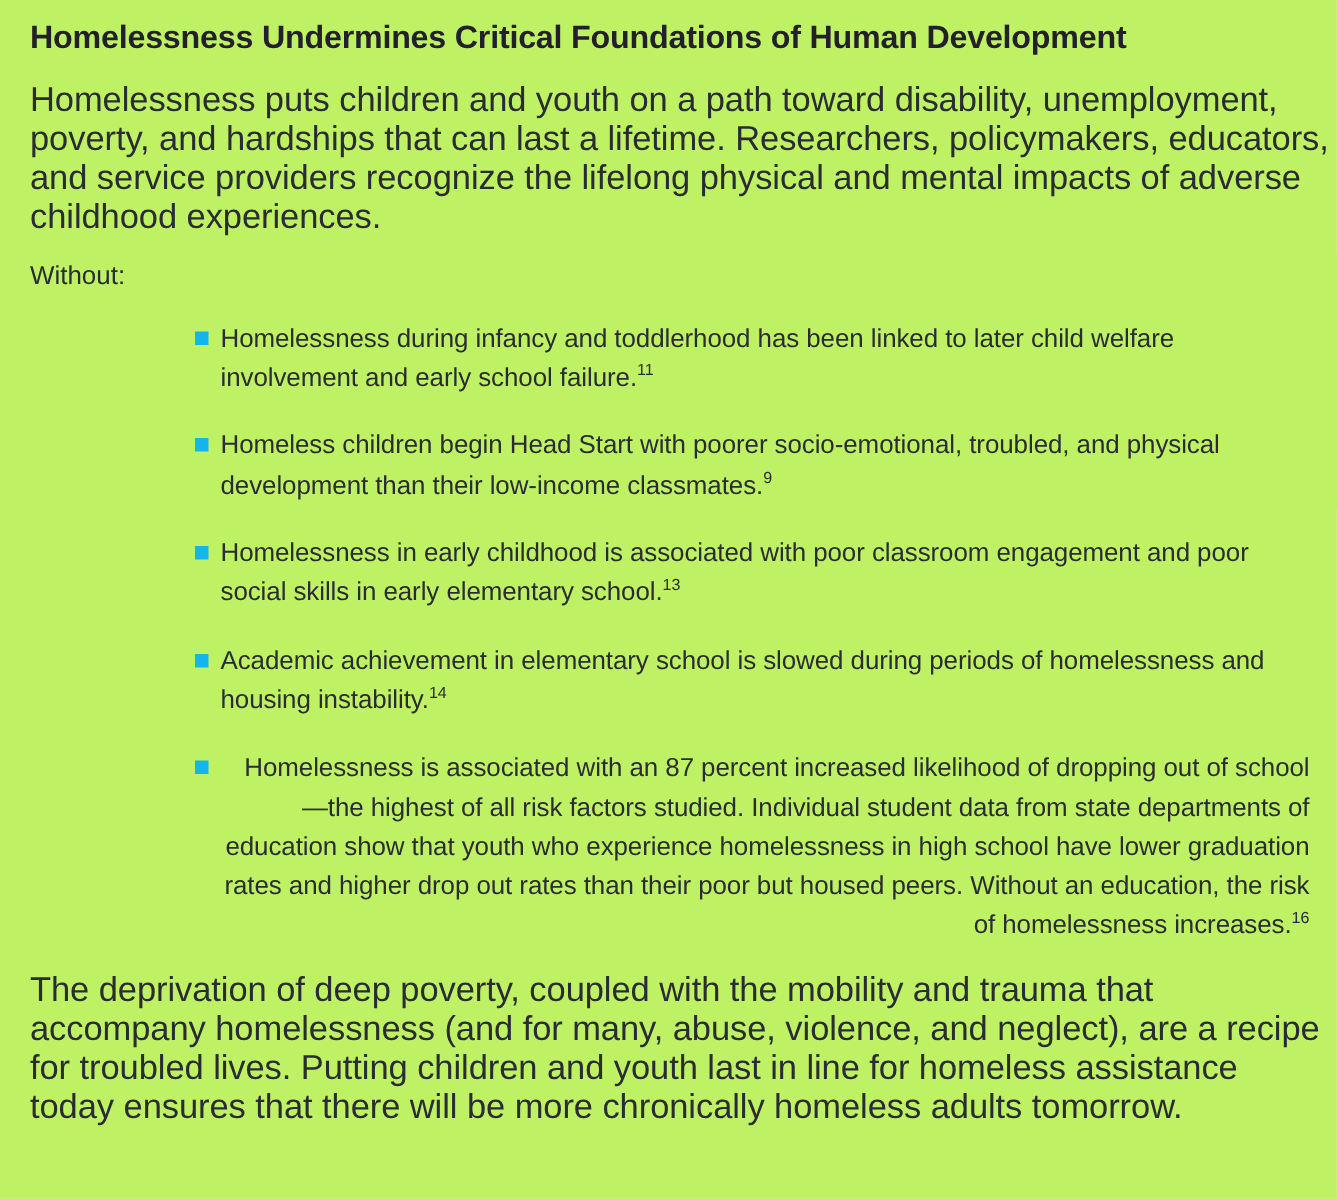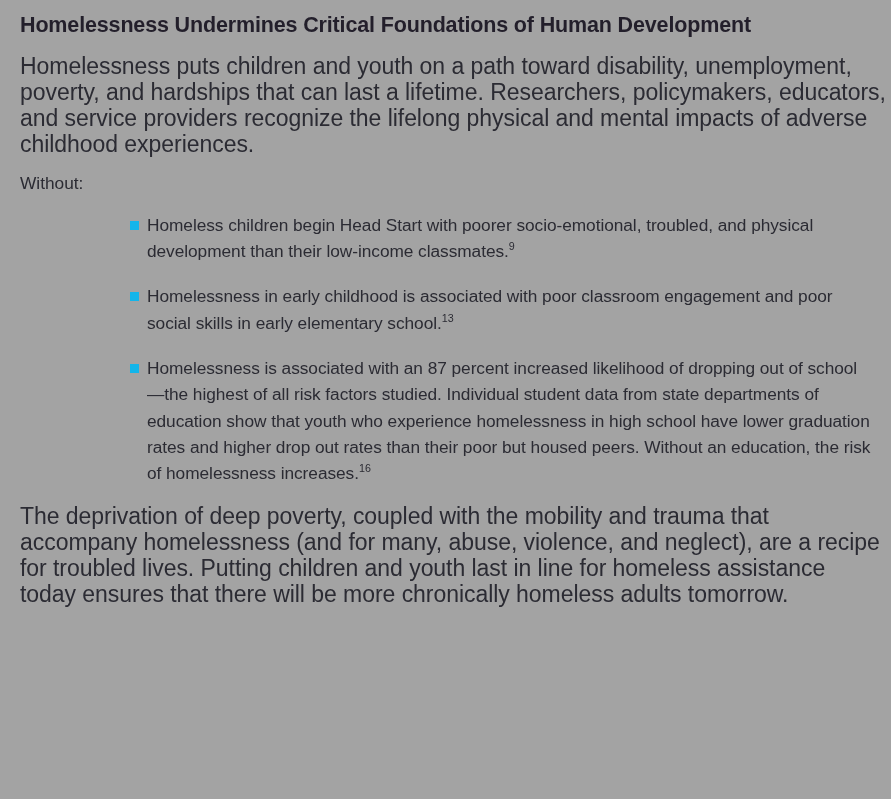--- a/index.html
+++ b/index.html
@@ -10,21 +10,21 @@
     width: 891px;
     height: 799px;
     background: #fcefa8;
     font-family: "Liberation Sans", sans-serif;
     color: #2b2b33;
     overflow: hidden;
   }
   .page {
     width: 891px;
     height: 799px;
-    background: #a3a3a3;
+    background: #bef264;
     box-sizing: border-box;
     padding: 12px 18px 0 20px;
     position: relative;
   }
   .doc-title {
     font-size: 21.5px;
     font-weight: bold;
     letter-spacing: -0.15px;
     color: #231f2b;
     line-height: 1.25;
@@ -58,20 +58,21 @@
     padding-left: 17px;
     margin-bottom: 19px;
     font-size: 17.3px;
     line-height: 26.3px;
     color: #2b2b33;
     letter-spacing: -0.05px;
     max-width: 745px;
   }
   .bullet-item:last-child {
     margin-bottom: 0;
+    text-align: right;
   }
   .bullet-marker {
     position: absolute;
     left: 0;
     top: 9px;
     width: 9px;
     height: 9px;
     background: #13b5ea;
     display: block;
   }
@@ -93,24 +94,30 @@
 <div class="page">
 
   <h1 class="doc-title">Homelessness Undermines Critical Foundations of Human Development</h1>
 
   <p class="para para-intro">Homelessness puts children and youth on a path toward disability, unemployment, poverty, and hardships that can last a lifetime. Researchers, policymakers, educators, and service providers recognize the lifelong physical and mental impacts of adverse childhood experiences.</p>
 
   <p class="consider">Without:</p>
 
   <ul class="bullet-list">
     <li class="bullet-item">
+      <span class="bullet-marker"></span><span>Homelessness during infancy and toddlerhood has been linked to later child welfare involvement and early school failure.</span><sup>11</sup>
+    </li>
+    <li class="bullet-item">
       <span class="bullet-marker"></span><span>Homeless children begin Head Start with poorer socio-emotional, troubled, and physical development than their low-income classmates.</span><sup>9</sup>
     </li>
     <li class="bullet-item">
       <span class="bullet-marker"></span><span>Homelessness in early childhood is associated with poor classroom engagement and poor social skills in early elementary school.</span><sup>13</sup>
+    </li>
+    <li class="bullet-item">
+      <span class="bullet-marker"></span><span>Academic achievement in elementary school is slowed during periods of homelessness and housing instability.</span><sup>14</sup>
     </li>
     <li class="bullet-item">
       <span class="bullet-marker"></span><span>Homelessness is associated with an 87 percent increased likelihood of dropping out of school—the highest of all risk factors studied. Individual student data from state departments of education show that youth who experience homelessness in high school have lower graduation rates and higher drop out rates than their poor but housed peers. Without an education, the risk of homelessness increases.</span><sup>16</sup>
     </li>
   </ul>
 
   <p class="para para-closing">The deprivation of deep poverty, coupled with the mobility and trauma that accompany homelessness (and for many, abuse, violence, and neglect), are a recipe for troubled lives. Putting children and youth last in line for homeless assistance today ensures that there will be more chronically homeless adults tomorrow.</p>
 
 </div>
 

